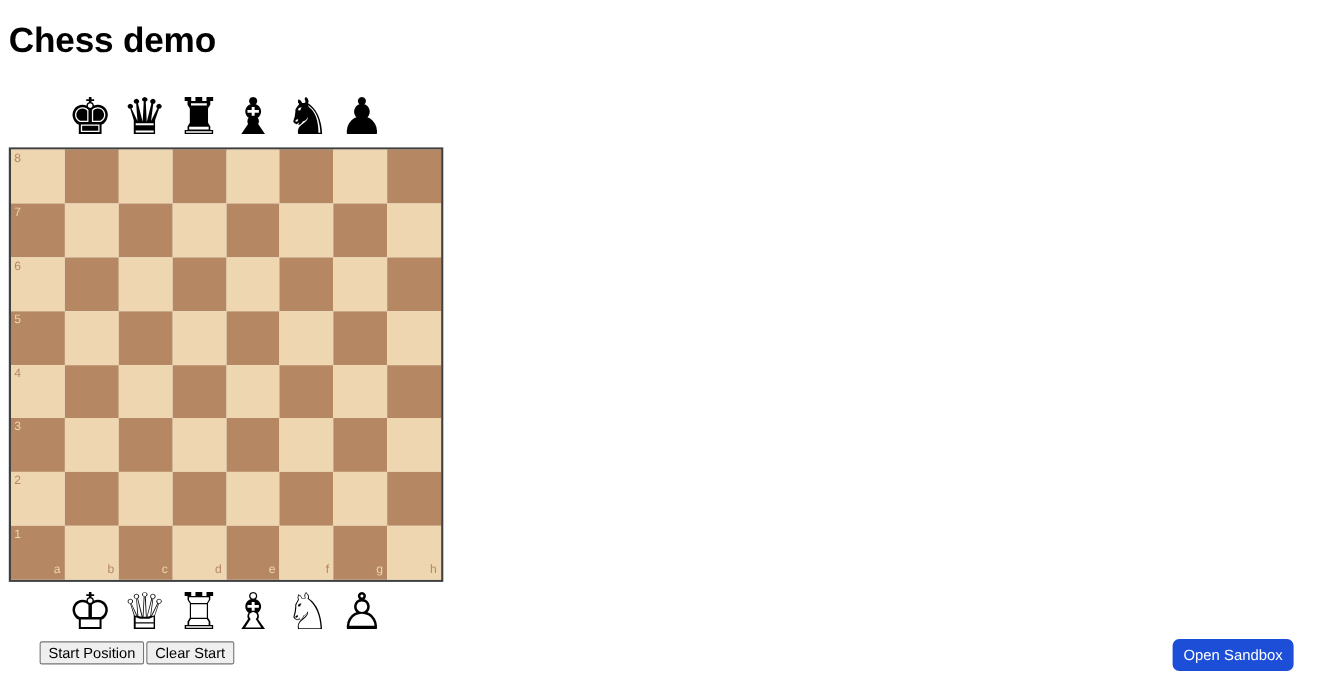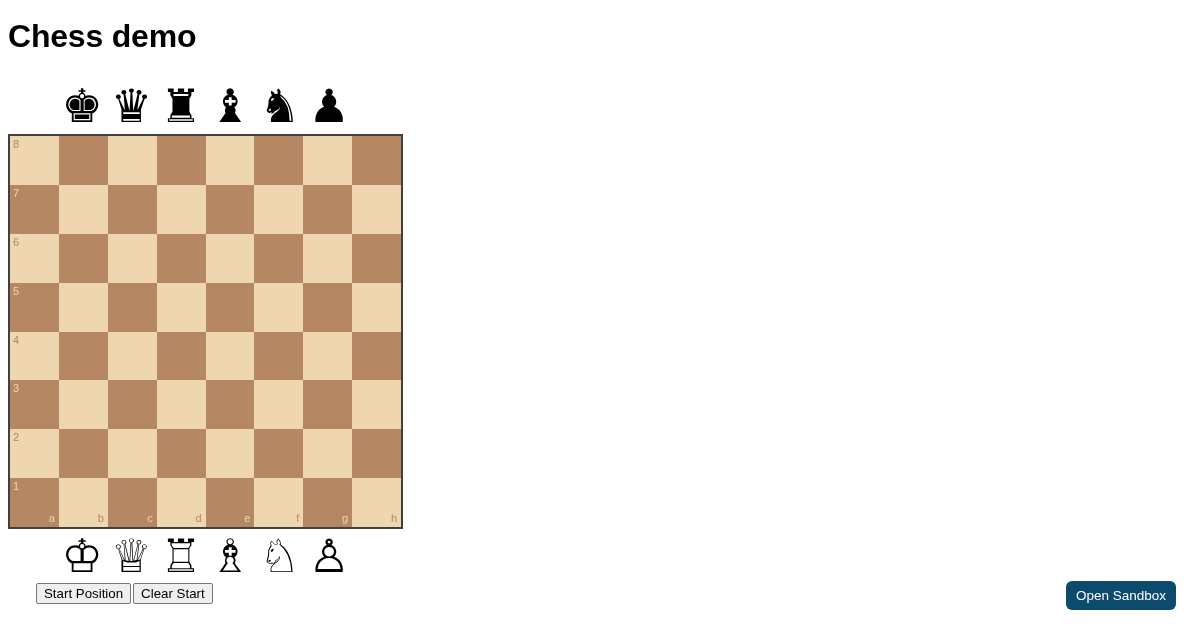--- a/index.html
+++ b/index.html
@@ -133,21 +133,21 @@
     cursor: pointer;
   }
 
   
   .sandbox-btn {
     position: absolute;
     left: 1066px;
     top: 581px;
     width: 110px;
     height: 29px;
-    background: #0c4a6e;
+    background: #1d4ed8;
     color: #ffffff;
     border: none;
     border-radius: 6px;
     font-family: "Liberation Sans", sans-serif;
     font-size: 13.5px;
     display: flex;
     align-items: center;
     justify-content: center;
     cursor: pointer;
     white-space: nowrap;

